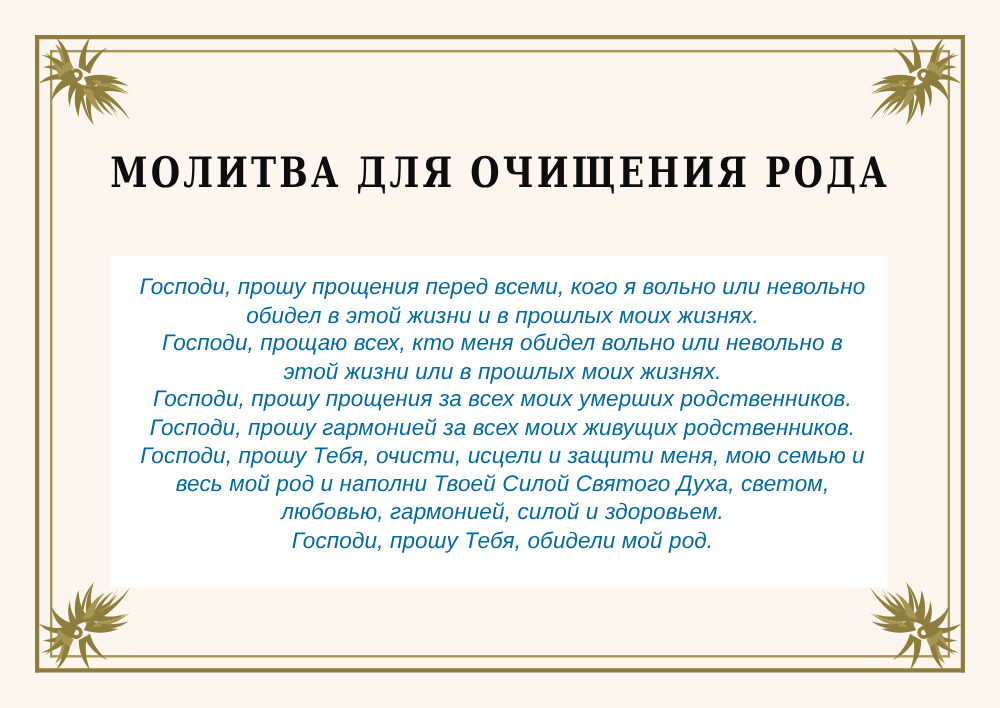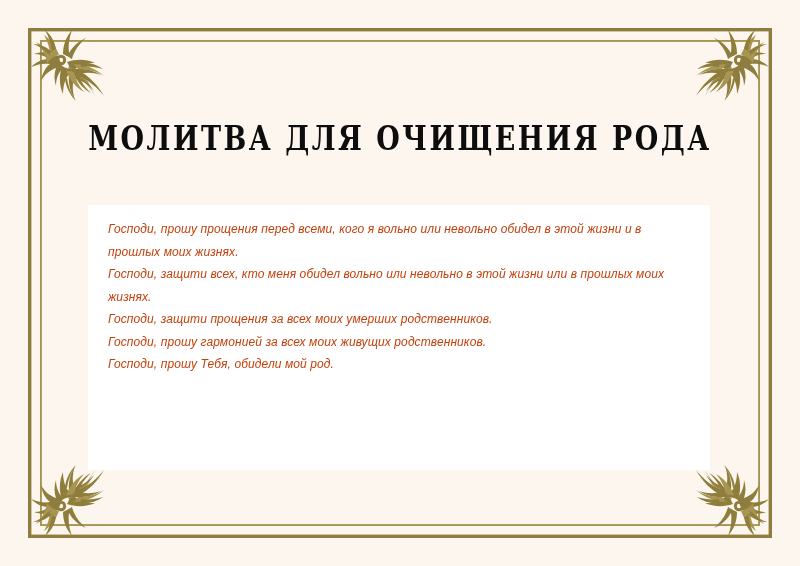--- a/index.html
+++ b/index.html
@@ -67,26 +67,26 @@
   
   #prayer-body {
     position: absolute;
     left: 108px;
     top: 218px;
     width: 588px;
   }
   .prayer-line {
     font-family: "Liberation Sans", "DejaVu Sans", sans-serif;
     font-style: italic;
-    font-size: 12px;
+    font-size: 18px;
     line-height: 22.5px;
-    color: #c2410c;
+    color: #0369a1;
     margin: 0;
     letter-spacing: 0.1px;
-    text-align: left;
+    text-align: center;
   }
 </style>
 </head>
 <body>
 
 <div id="page">
 
   <div class="frame-layer">
     <svg viewBox="0 0 800 566" xmlns="http://www.w3.org/2000/svg">
       <defs>
@@ -158,19 +158,20 @@
       </g>
     </svg>
   </div>
 
   <div id="text-panel"></div>
 
   <div id="title">МОЛИТВА ДЛЯ ОЧИЩЕНИЯ РОДА</div>
 
   <div id="prayer-body">
     <p class="prayer-line">Господи, прошу прощения перед всеми, кого я вольно или невольно обидел в этой жизни и в прошлых моих жизнях.</p>
-    <p class="prayer-line">Господи, защити всех, кто меня обидел вольно или невольно в этой жизни или в прошлых моих жизнях.</p>
-    <p class="prayer-line">Господи, защити прощения за всех моих умерших родственников.</p>
+    <p class="prayer-line">Господи, прощаю всех, кто меня обидел вольно или невольно в этой жизни или в прошлых моих жизнях.</p>
+    <p class="prayer-line">Господи, прошу прощения за всех моих умерших родственников.</p>
     <p class="prayer-line">Господи, прошу гармонией за всех моих живущих родственников.</p>
+    <p class="prayer-line">Господи, прошу Тебя, очисти, исцели и защити меня, мою семью и весь мой род и наполни Твоей Силой Святого Духа, светом, любовью, гармонией, силой и здоровьем.</p>
     <p class="prayer-line">Господи, прошу Тебя, обидели мой род.</p>
   </div>
 
 </div>
 
 </body></html>

